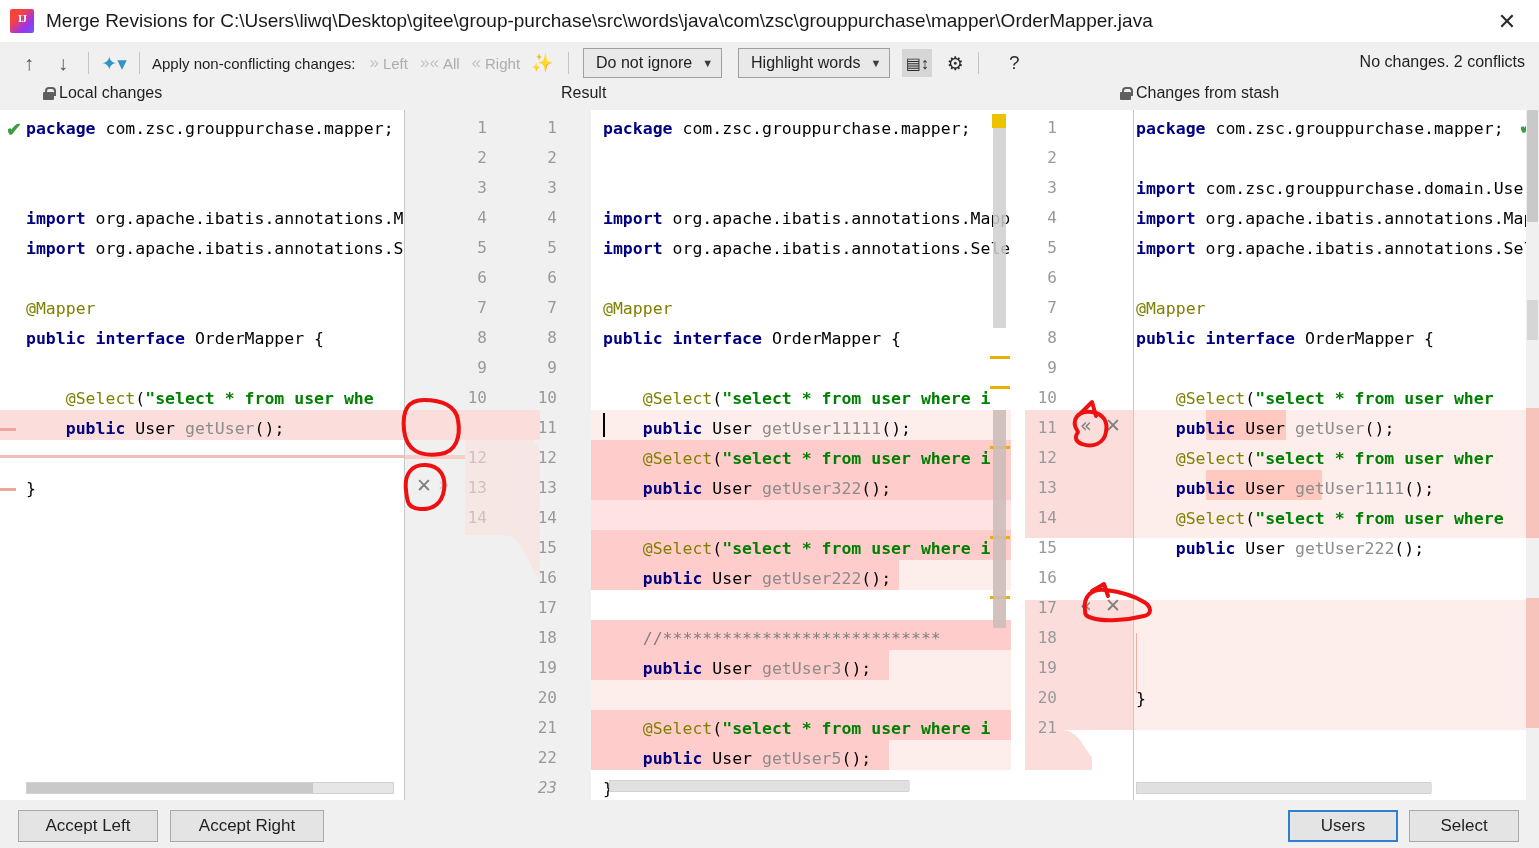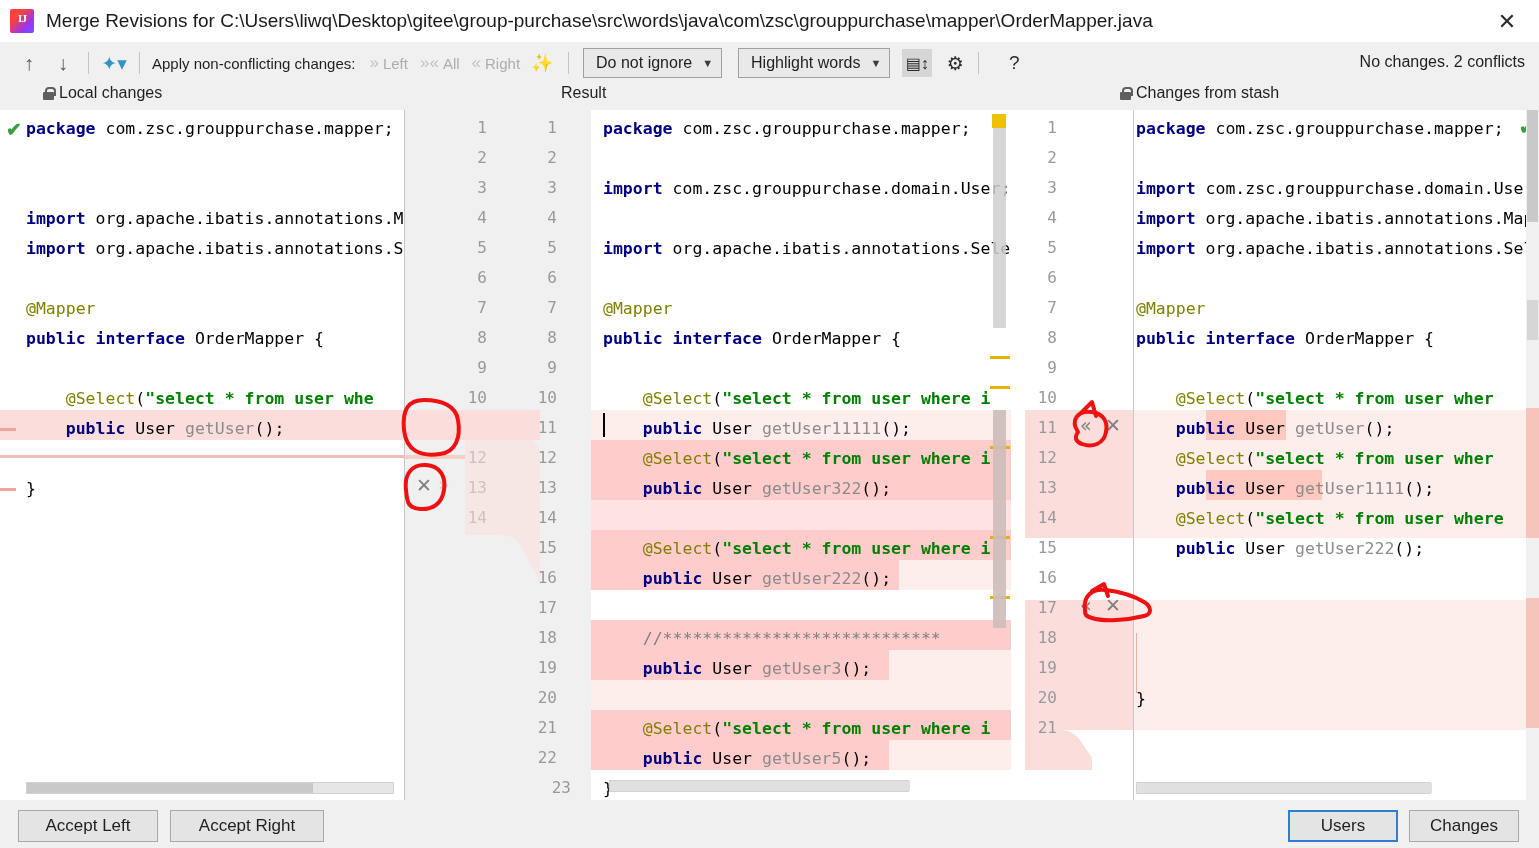--- a/index.html
+++ b/index.html
@@ -284,21 +284,21 @@
           <div class="ln" style="top: 368px; left: 126px;">13</div>
           <div class="ln" style="top: 398px; left: 126px;">14</div>
           <div class="ln" style="top: 428px; left: 126px;">15</div>
           <div class="ln" style="top: 458px; left: 126px;">16</div>
           <div class="ln" style="top: 488px; left: 126px;">17</div>
           <div class="ln" style="top: 518px; left: 126px;">18</div>
           <div class="ln" style="top: 548px; left: 126px;">19</div>
           <div class="ln" style="top: 578px; left: 126px;">20</div>
           <div class="ln" style="top: 608px; left: 126px;">21</div>
           <div class="ln" style="top: 638px; left: 126px;">22</div>
-          <div class="ln" style="top: 668px; left: 140px;">23</div>
+          <div class="ln" style="top: 668px; left: 126px; font-style: italic;">23</div>
         </div>
 
       <svg class="conn" width="186" height="690">
         <path d="M0,300 L55,300 L55,330 L0,330 Z" fill="#fbdedb"></path>
         <path d="M0,345 L55,345 L55,348 L0,348 Z" fill="#f8cdc6"></path>
 
         <path d="M55,300 L88,300 C105,300 105,300 115,310 L186,360 L186,480 L115,370 C105,362 105,362 88,362 L55,362 Z" fill="#fbdedb" opacity="0.0"></path>
       </svg>
       <div class="act" style="left:11px;top:306px;">✕</div>
       <div class="act" style="left:33px;top:305px;">»</div>
@@ -334,21 +334,21 @@
       <div class="hl-row row-conflict-strong" style="top:600px;width:420px;height:60px;"></div>
 
       <div class="hl-row" style="top:300px;left:0px;width:318px;height:30px;background:#fdeeec;"></div>
       <div class="hl-row" style="top:450px;left:308px;width:112px;height:30px;background:#fdeeec;"></div>
       <div class="hl-row" style="top:540px;left:298px;width:122px;height:30px;background:#fdeeec;"></div>
       <div class="hl-row" style="top:630px;left:298px;width:122px;height:30px;background:#fdeeec;"></div>
       <div class="caret-bar" style="left:12px;top:303px;height:24px;"></div>
       <div class="code-area" id="center-code" style="left:12px;width:408px;">
           <div class="cl" style="top: 4px; left: 0px;"><span class="kw">package</span> <span class="plain">com.zsc.grouppurchase.mapper</span>;</div>
           <div class="cl" style="top: 34px; left: 0px;"></div>
-          <div class="cl" style="top: 64px; left: 0px;"><span class="kw">import</span> <span class="plain">com.zsc.grouppurchase.domain.User</span>;</div>
+          <div class="cl" style="top: 94px; left: 0px;"><span class="kw">import</span> <span class="plain">org.apache.ibatis.annotations.Mapp</span></div>
           <div class="cl" style="top: 124px; left: 0px;"><span class="kw">import</span> <span class="plain">org.apache.ibatis.annotations.Sele</span></div>
           <div class="cl" style="top: 154px; left: 0px;"></div>
           <div class="cl" style="top: 184px; left: 0px;"><span class="ann">@Mapper</span></div>
           <div class="cl" style="top: 214px; left: 0px;"><span class="kw">public</span> <span class="kw">interface</span> <span class="plain">OrderMapper</span> {</div>
           <div class="cl" style="top: 244px; left: 0px;"></div>
           <div class="cl" style="top: 274px; left: 0px;">    <span class="ann">@Select</span>(<span class="str">"select * from user where i</span></div>
           <div class="cl" style="top: 304px; left: 0px;">    <span class="kw">public</span> <span class="plain">User</span> <span class="dim">getUser11111</span>();</div>
           <div class="cl" style="top: 334px; left: 0px;">    <span class="ann">@Select</span>(<span class="str">"select * from user where i</span></div>
           <div class="cl" style="top: 364px; left: 0px;">    <span class="kw">public</span> <span class="plain">User</span> <span class="dim">getUser322</span>();</div>
           <div class="cl" style="top: 394px; left: 0px;"></div>
@@ -469,16 +469,16 @@
       </g>
     </svg>
 
   </div>
 
   <div class="bottom">
     <div class="btn" style="left:18px;top:10px;width:140px;">Accept Left</div>
     <div class="btn" style="left:170px;top:10px;width:154px;">Accept Right</div>
 
     <div class="btn primary" style="left:1288px;top:10px;width:110px;">Users</div>
-    <div class="btn" style="left:1409px;top:10px;width:110px;">Changes</div>
+    <div class="btn" style="left:1409px;top:10px;width:110px;">Select</div>
   </div>
 
 </div>
 
 </body></html>

